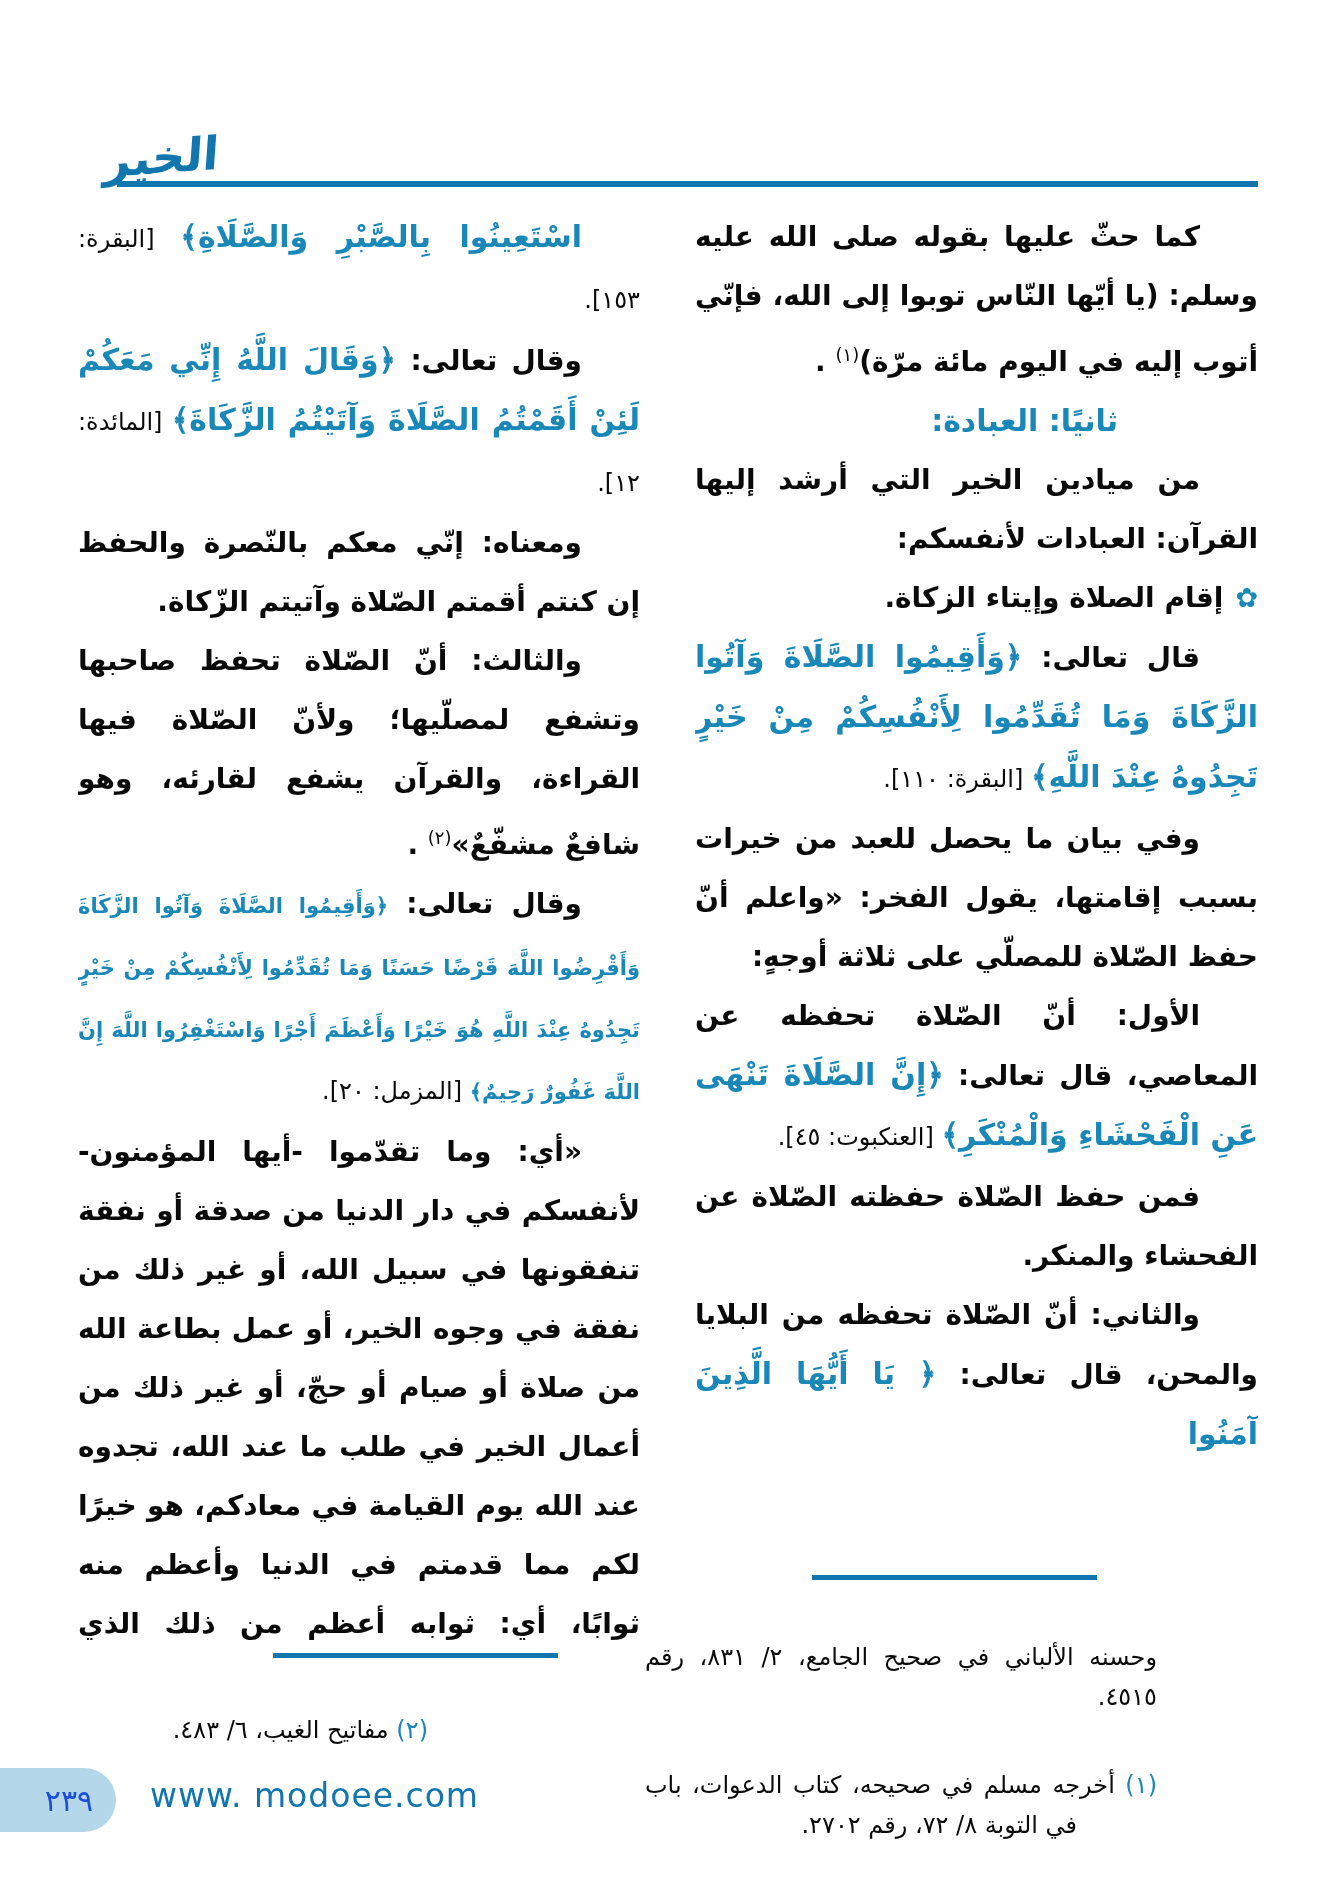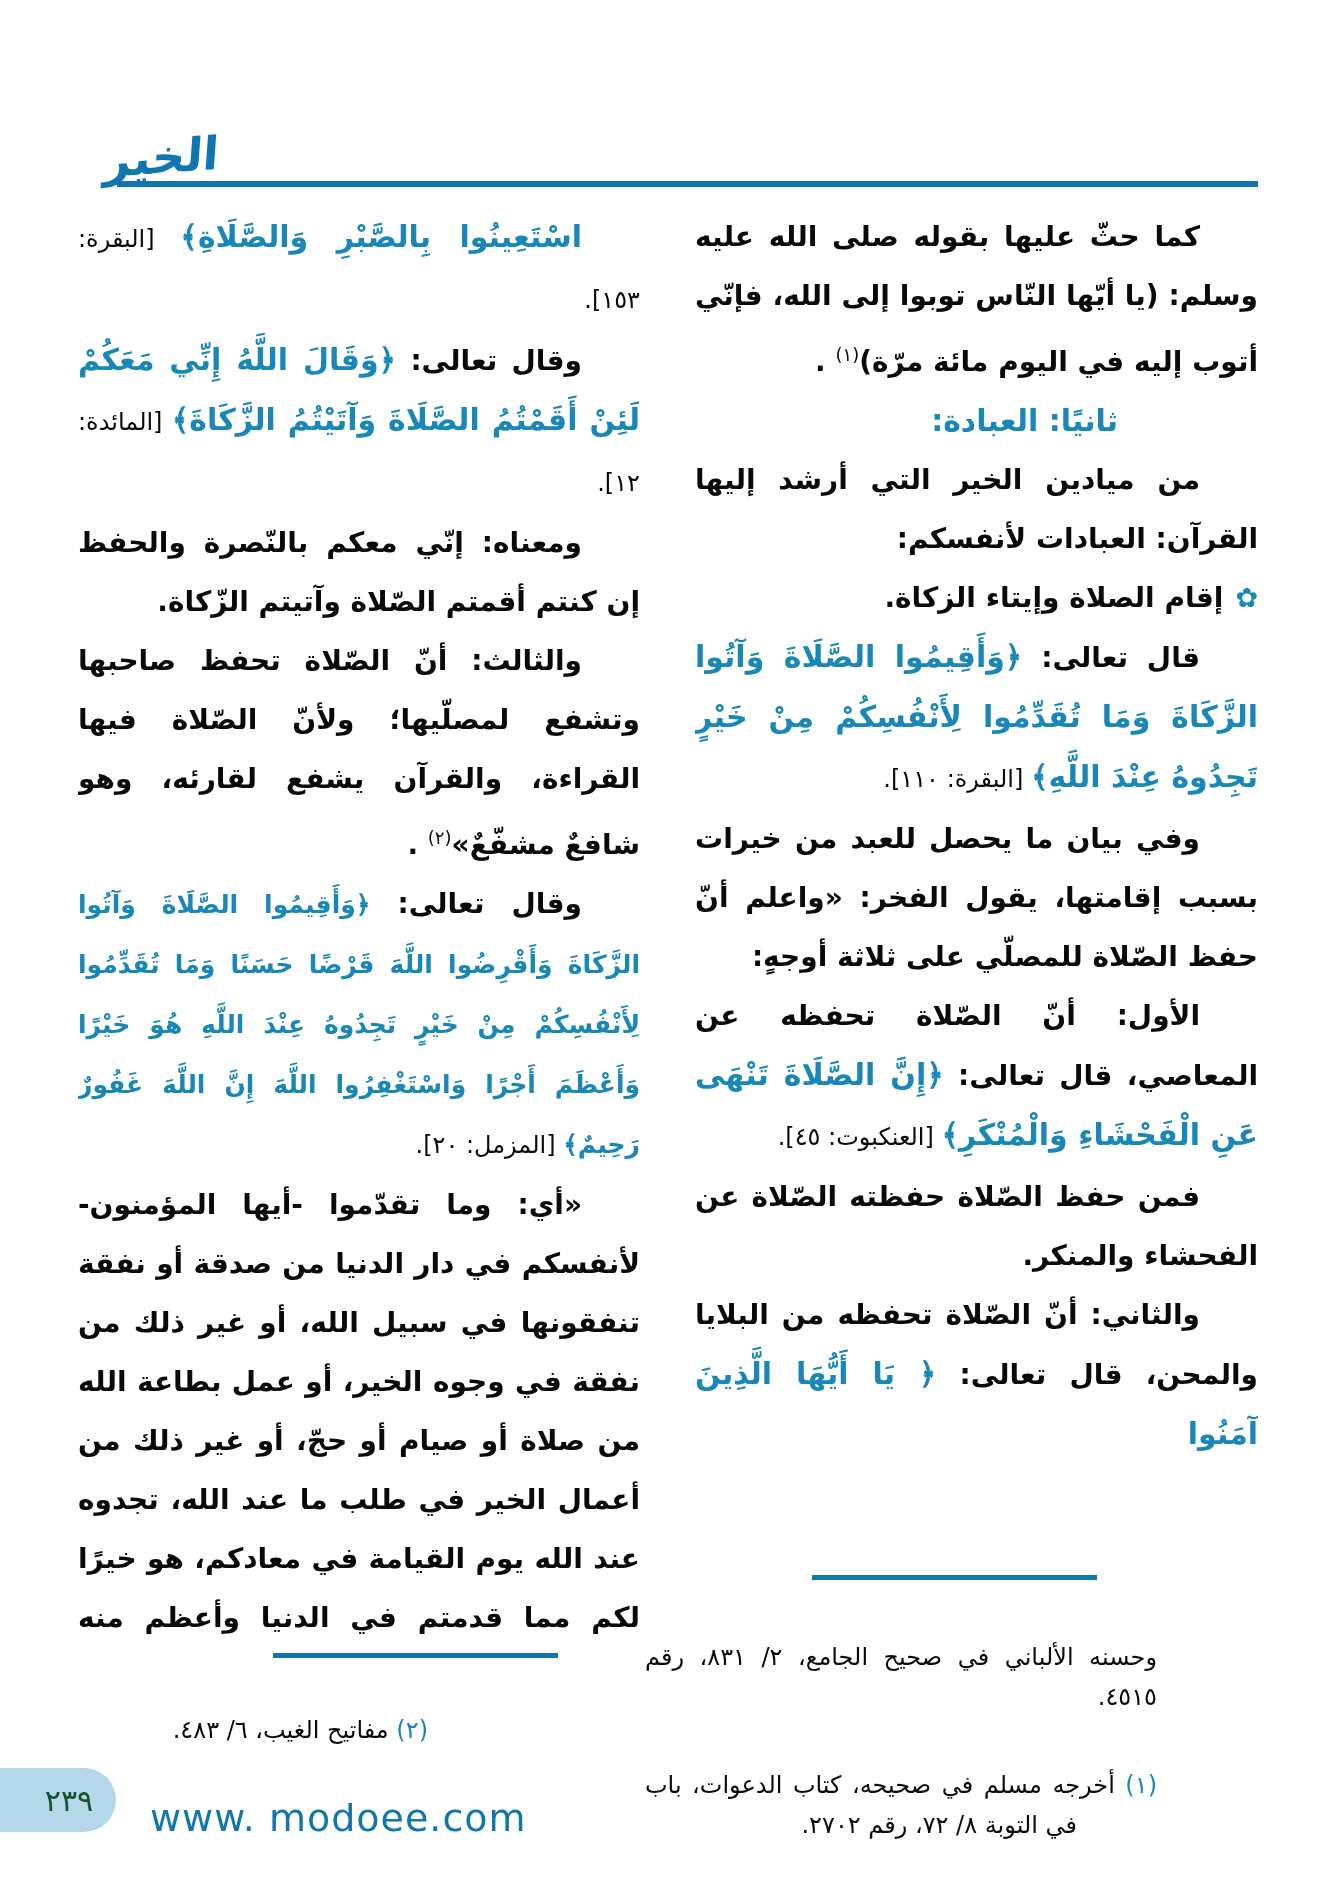--- a/index.html
+++ b/index.html
@@ -31,21 +31,21 @@
     color:var(--ink);font-size:28px;font-weight:bold;line-height:59px;
     text-align:justify;
   }
   .col-right{left:695px;width:563px;height:1360px;}
   .col-left{left:78px;width:562px;height:1440px;}
   .blk{margin:0;text-indent:58px;}
   .blk.heading{color:var(--quran);text-indent:0;padding-right:140px;font-size:30px;}
   .blk.bullet{text-indent:0;text-align:right;}
   .flower{color:var(--quran);font-size:27px;margin-left:12px;font-weight:normal;}
   .run-q{color:var(--quran);font-size:30px;}
-  .run-q2{color:var(--quran);font-size:25px;}
+  .run-q2{color:var(--quran);font-size:21px;}
   .run-ref{font-weight:normal;font-size:24px;}
   .run-sup{font-size:18px;font-weight:normal;vertical-align:10px;}
   
   .fn-sep{position:absolute;height:5px;background:var(--accent);}
   .fn-sep-right{left:812px;top:1575px;width:285px;}
   .fn-sep-left{left:273px;top:1653px;width:285px;}
   .fnblock{
     position:absolute;color:var(--ink);font-size:24px;font-weight:normal;
     line-height:40px;text-align:justify;
   }
@@ -55,24 +55,24 @@
   .fnblock-left .blk.fn{text-indent:0;padding-right:0;white-space:nowrap;}
   .blk.fnc{text-indent:0;}
   .run-m{color:var(--quran);}
   .run-r{font-weight:normal;}
   
   .page-pill{
     position:absolute;left:0;top:1768px;width:116px;height:64px;
     background:var(--pill);border-radius:0 32px 32px 0;
     display:flex;align-items:center;justify-content:center;
   }
-  .page-pill span{color:#14532d;font-size:30px;font-weight:normal;padding-left:22px;}
+  .page-pill span{color:#1d4ed8;font-size:30px;font-weight:normal;padding-left:22px;}
   .site-url{
     position:absolute;left:150px;top:1776px;height:44px;
-    color:var(--accent);font-size:38px;direction:ltr;letter-spacing:1px;margin-top:20px;
+    color:var(--accent);font-size:33px;direction:ltr;letter-spacing:1px;
   }
 </style>
 </head>
 <body>
 
 <div class="logo">الخير</div>
 <div class="header-rule"></div>
 
 <div class="col col-right">
     <p class="blk p"><span class="run-b">كما حثّ عليها بقوله صلى الله عليه وسلم: (يا أيّها النّاس توبوا إلى الله، فإنّي أتوب إليه في اليوم مائة مرّة)</span><span class="run-sup">(١)</span><span class="run-b"> .</span></p>

